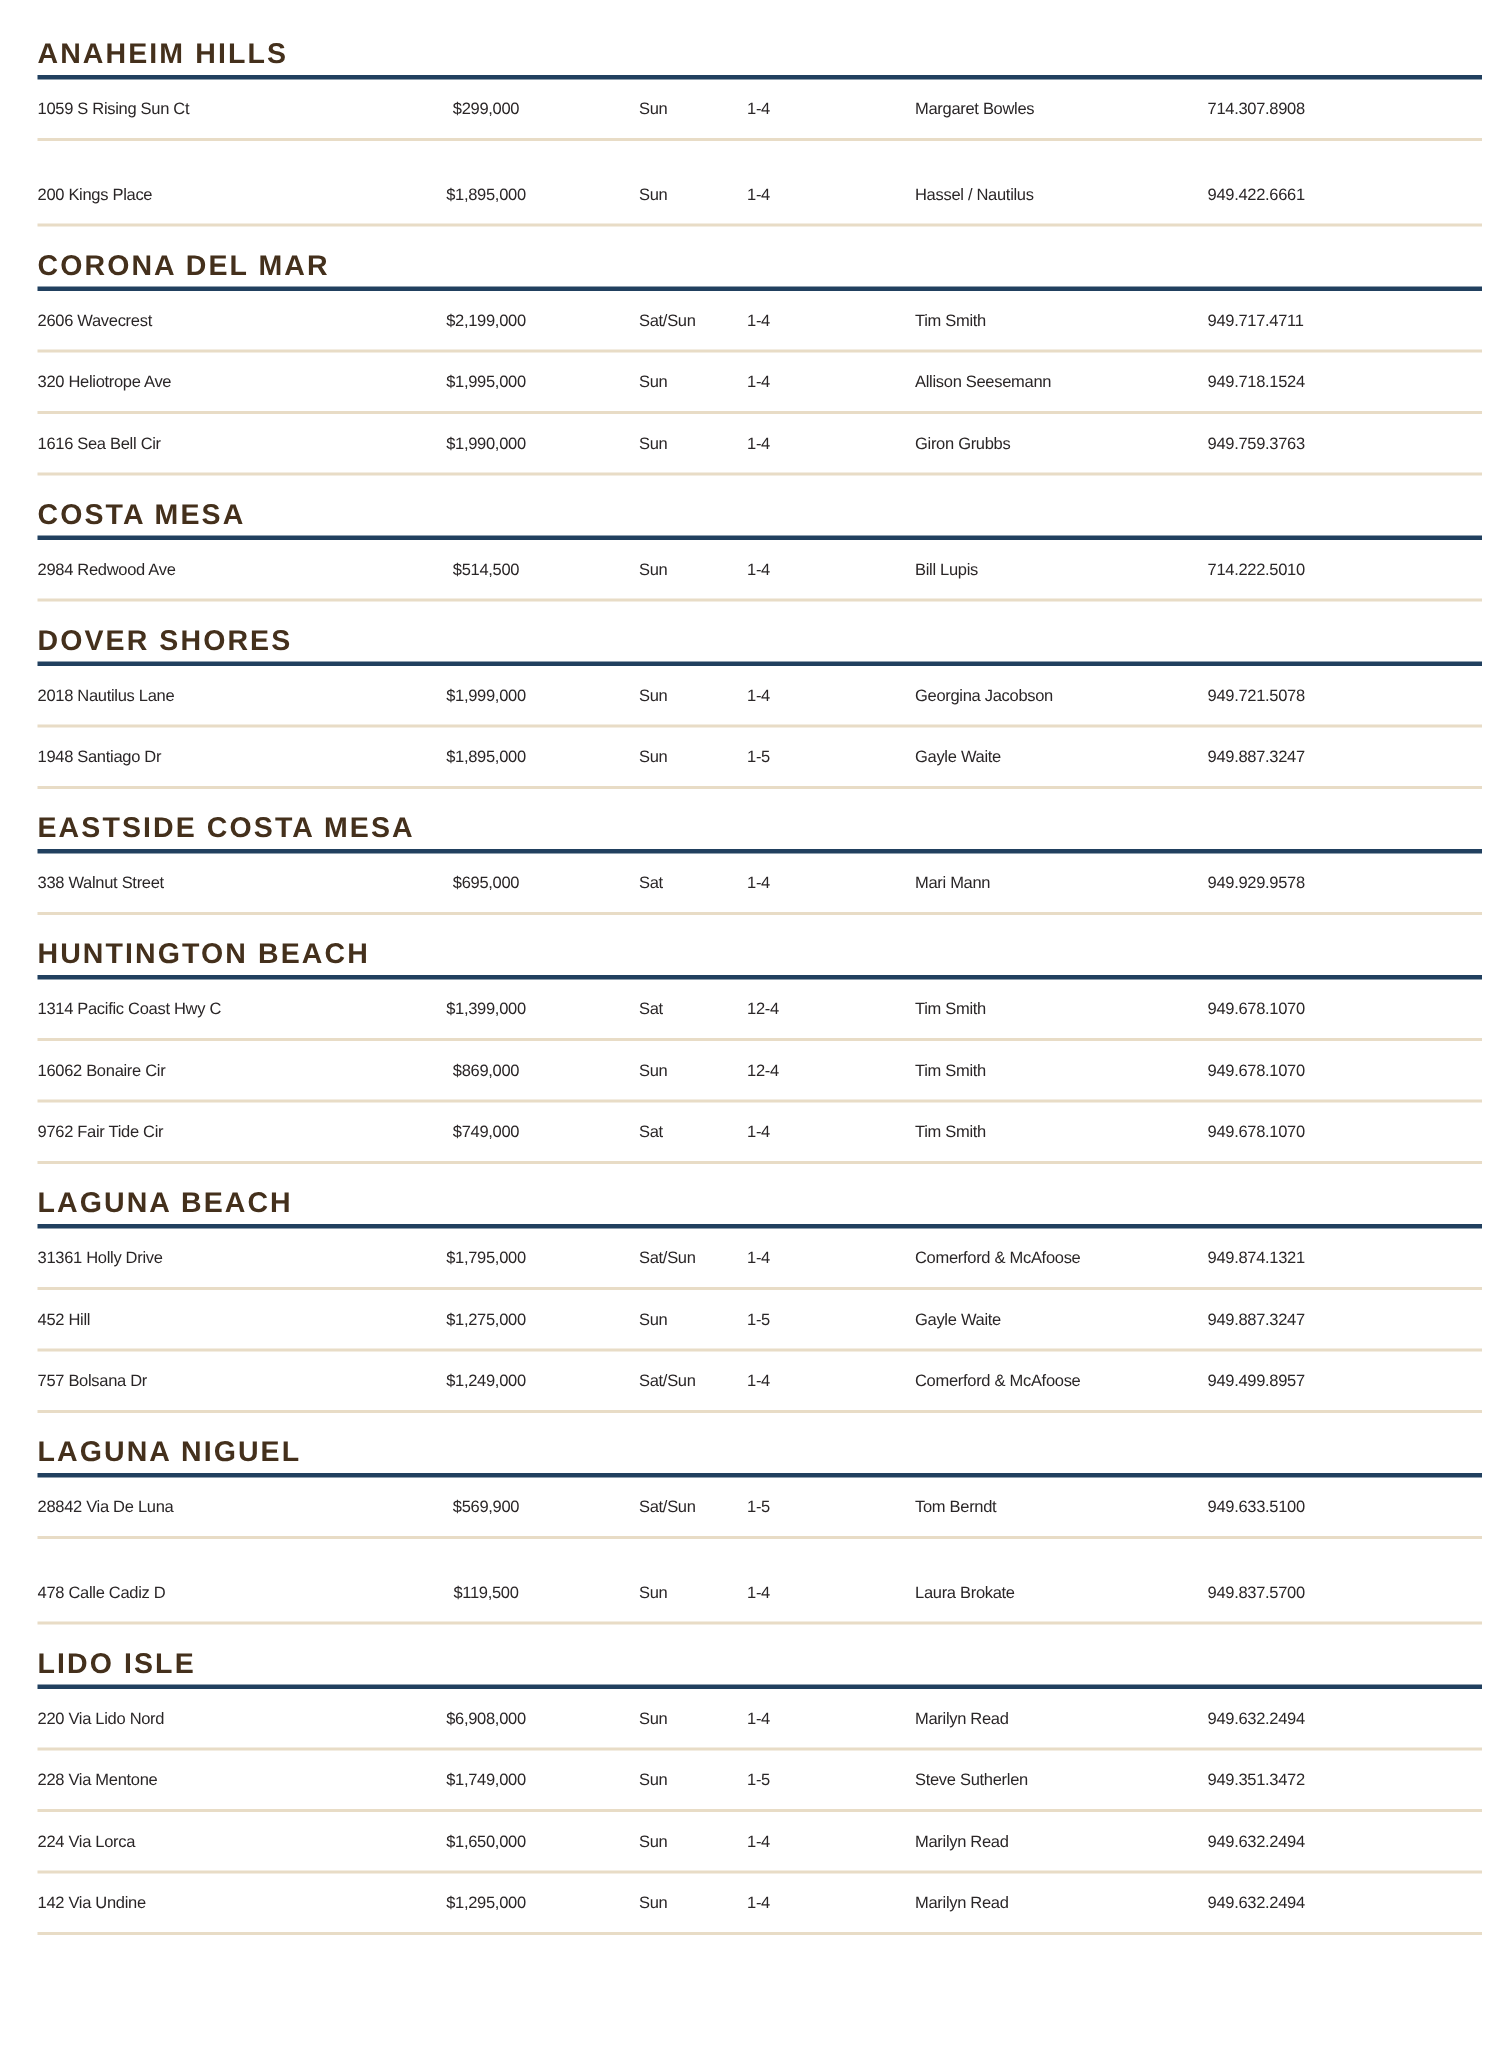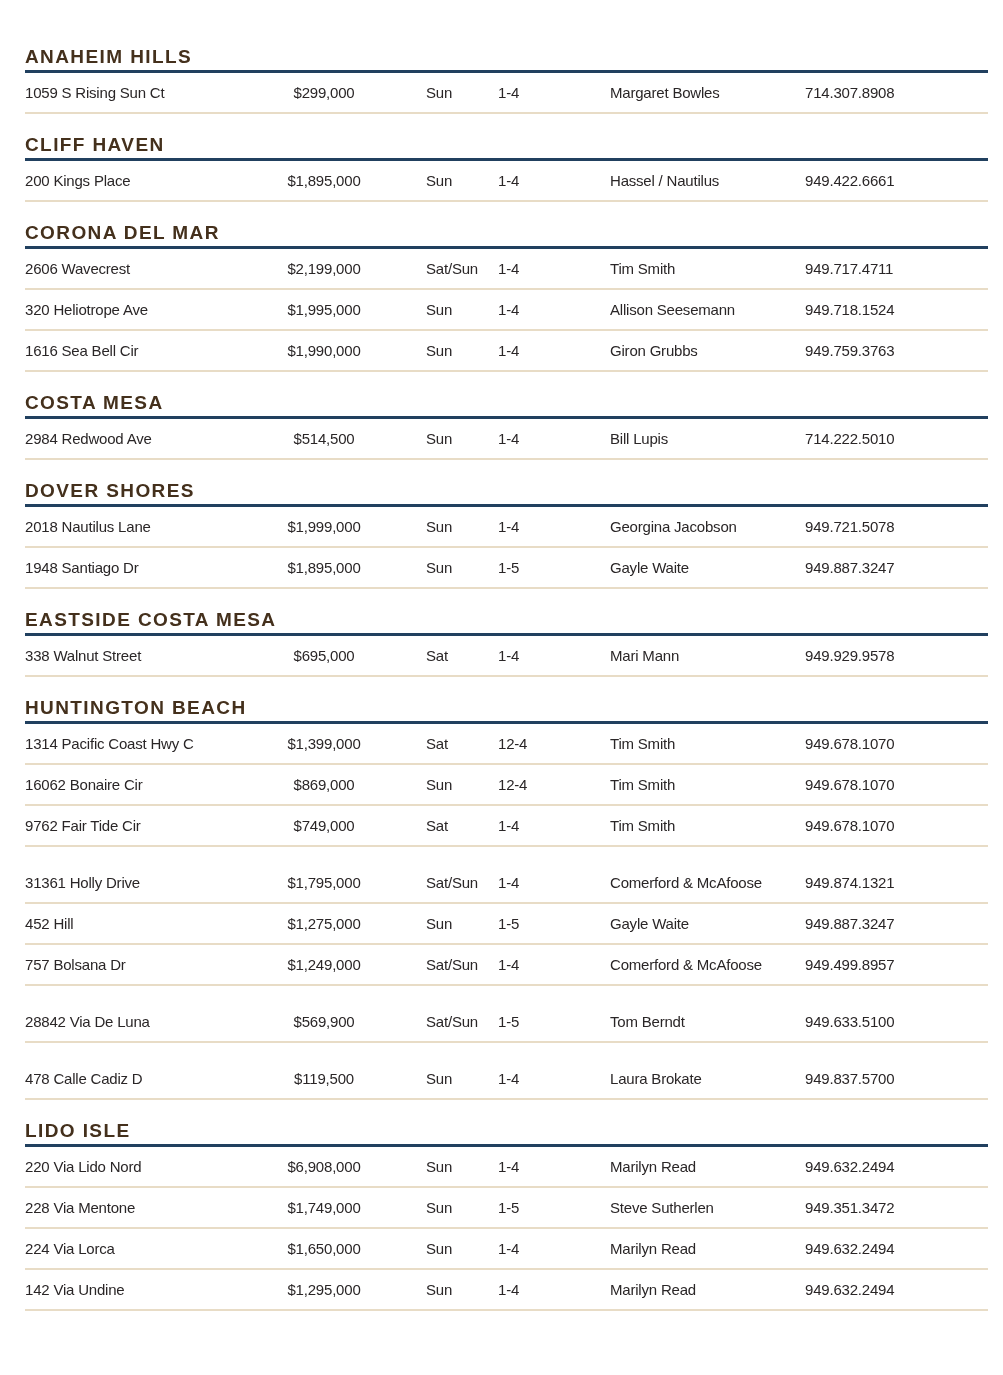--- a/index.html
+++ b/index.html
@@ -23,29 +23,28 @@
   .section:first-child{margin-top:0;}
   .section-header{
     font-size:19px;
     font-weight:bold;
     letter-spacing:1.4px;
     color:var(--brown);
     line-height:22px;
     padding-bottom:2px;
     border-bottom:3px solid var(--navy);
     text-transform:uppercase;
-    margin-top:20px;
   }
   .listing-row{
     display:grid;
     grid-template-columns:240px 118px 115px 112px 195px 183px;
     align-items:center;
     height:41px;
     border-bottom:2px solid var(--tan);
-    font-size:15px;
+    font-size:11px;
     letter-spacing:-0.2px;
     line-height:20px;
     white-space:nowrap;
   }
   .cell{overflow:hidden;}
   .cell.price{text-align:center;}
   .cell.day{padding-left:43px;}
 </style>
 </head>
 <body>
@@ -59,21 +58,20 @@
     <span class="cell price">$299,000</span>
     <span class="cell day">Sun</span>
     <span class="cell time">1-4</span>
     <span class="cell agent">Margaret Bowles</span>
     <span class="cell phone">714.307.8908</span>
   </div>
 </div>
   </section>
 
   <section class="section">
-    <h2 class="section-header">CLIFF HAVEN</h2>
     <div class="rows">
   <div class="listing-row">
     <span class="cell address">200 Kings Place</span>
     <span class="cell price">$1,895,000</span>
     <span class="cell day">Sun</span>
     <span class="cell time">1-4</span>
     <span class="cell agent">Hassel / Nautilus</span>
     <span class="cell phone">949.422.6661</span>
   </div>
 </div>
@@ -188,20 +186,21 @@
     <span class="cell price">$749,000</span>
     <span class="cell day">Sat</span>
     <span class="cell time">1-4</span>
     <span class="cell agent">Tim Smith</span>
     <span class="cell phone">949.678.1070</span>
   </div>
 </div>
   </section>
 
   <section class="section">
+    <h2 class="section-header">LAGUNA BEACH</h2>
     <div class="rows">
   <div class="listing-row">
     <span class="cell address">31361 Holly Drive</span>
     <span class="cell price">$1,795,000</span>
     <span class="cell day">Sat/Sun</span>
     <span class="cell time">1-4</span>
     <span class="cell agent">Comerford &amp; McAfoose</span>
     <span class="cell phone">949.874.1321</span>
   </div>
 
@@ -219,20 +218,21 @@
     <span class="cell price">$1,249,000</span>
     <span class="cell day">Sat/Sun</span>
     <span class="cell time">1-4</span>
     <span class="cell agent">Comerford &amp; McAfoose</span>
     <span class="cell phone">949.499.8957</span>
   </div>
 </div>
   </section>
 
   <section class="section">
+    <h2 class="section-header">LAGUNA NIGUEL</h2>
     <div class="rows">
   <div class="listing-row">
     <span class="cell address">28842 Via De Luna</span>
     <span class="cell price">$569,900</span>
     <span class="cell day">Sat/Sun</span>
     <span class="cell time">1-5</span>
     <span class="cell agent">Tom Berndt</span>
     <span class="cell phone">949.633.5100</span>
   </div>
 </div>

